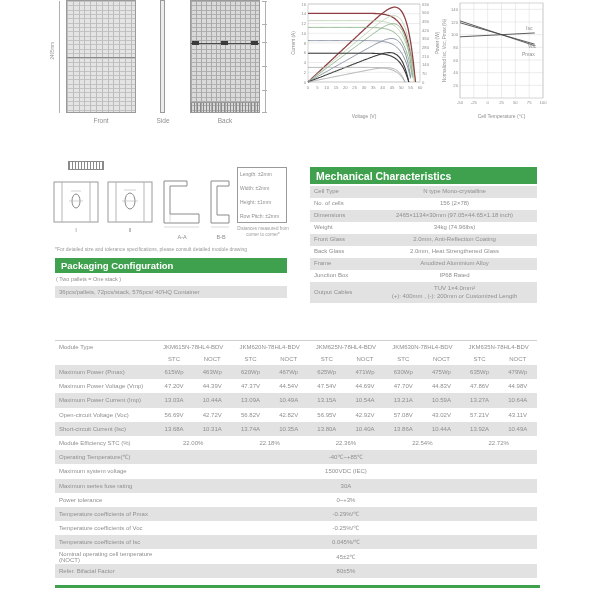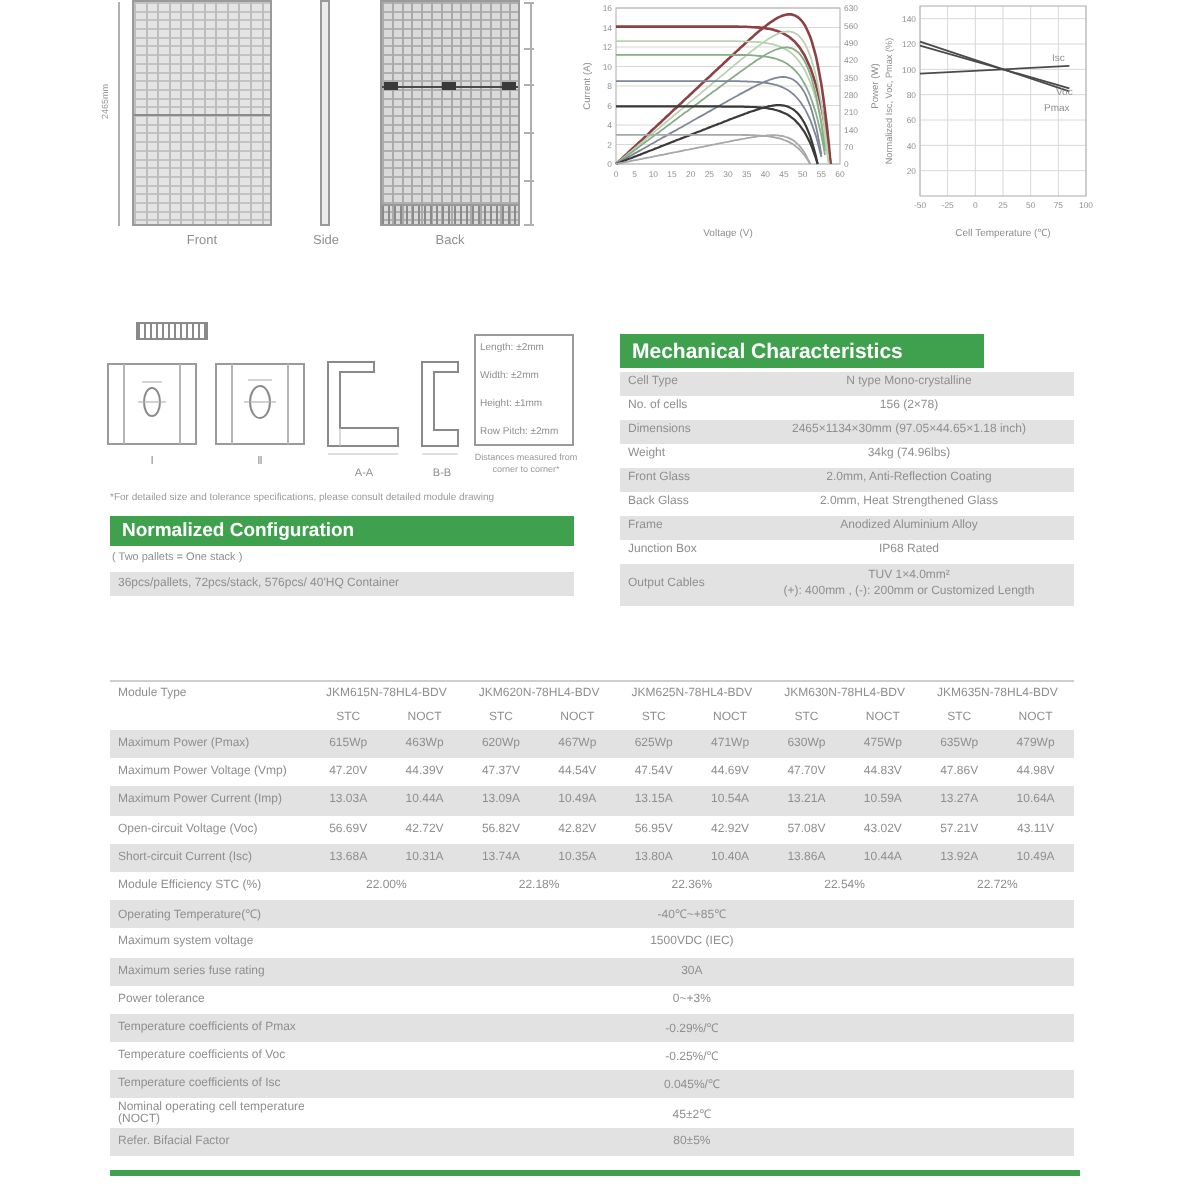--- a/index.html
+++ b/index.html
@@ -207,25 +207,25 @@
   <div class="tol-box abs" style="left:237px;top:167px;width:50px;height:56px;">
     <span>Length: ±2mm</span>
     <span>Width: ±2mm</span>
     <span>Height: ±1mm</span>
     <span>Row Pitch: ±2mm</span>
   </div>
   <div class="abs tiny" style="left:233px;top:226px;width:60px;text-align:center;font-size:4.5px;line-height:1.3;">Distances measured from corner to corner*</div>
 
   <div class="abs tiny" style="left:55px;top:246px;width:300px;">*For detailed size and tolerance specifications, please consult detailed module drawing</div>
 
-  <div class="green-bar abs" style="left:55px;top:258px;width:232px;height:15px;font-size:9.5px;">Normalized Configuration</div>
+  <div class="green-bar abs" style="left:55px;top:258px;width:232px;height:15px;font-size:9.5px;">Packaging Configuration</div>
   <div class="abs" style="left:56px;top:276px;font-size:5.5px;">( Two pallets = One stack )</div>
   <div class="abs" style="left:55px;top:286px;width:232px;height:12px;background:#e2e2e2;display:flex;align-items:center;padding-left:4px;box-sizing:border-box;font-size:6px;">36pcs/pallets, 72pcs/stack, 576pcs/ 40'HQ Container</div>
 
-  <div class="green-bar abs" style="left:310px;top:167px;width:182px;height:17px;font-size:10.5px;">Mechanical Characteristics</div>
+  <div class="green-bar abs" style="left:310px;top:167px;width:227px;height:17px;font-size:10.5px;">Mechanical Characteristics</div>
   <div id="mech-table" class="abs" style="left:310px;top:186px;width:227px;">
       <div class="mech-row gray" style="min-height: 12px;">
         <div class="mech-label">Cell Type</div>
         <div class="mech-value">N type Mono-crystalline</div>
       </div>
       <div class="mech-row" style="min-height: 12px;">
         <div class="mech-label">No. of cells</div>
         <div class="mech-value">156 (2×78)</div>
       </div>
       <div class="mech-row gray" style="min-height: 12px;">

